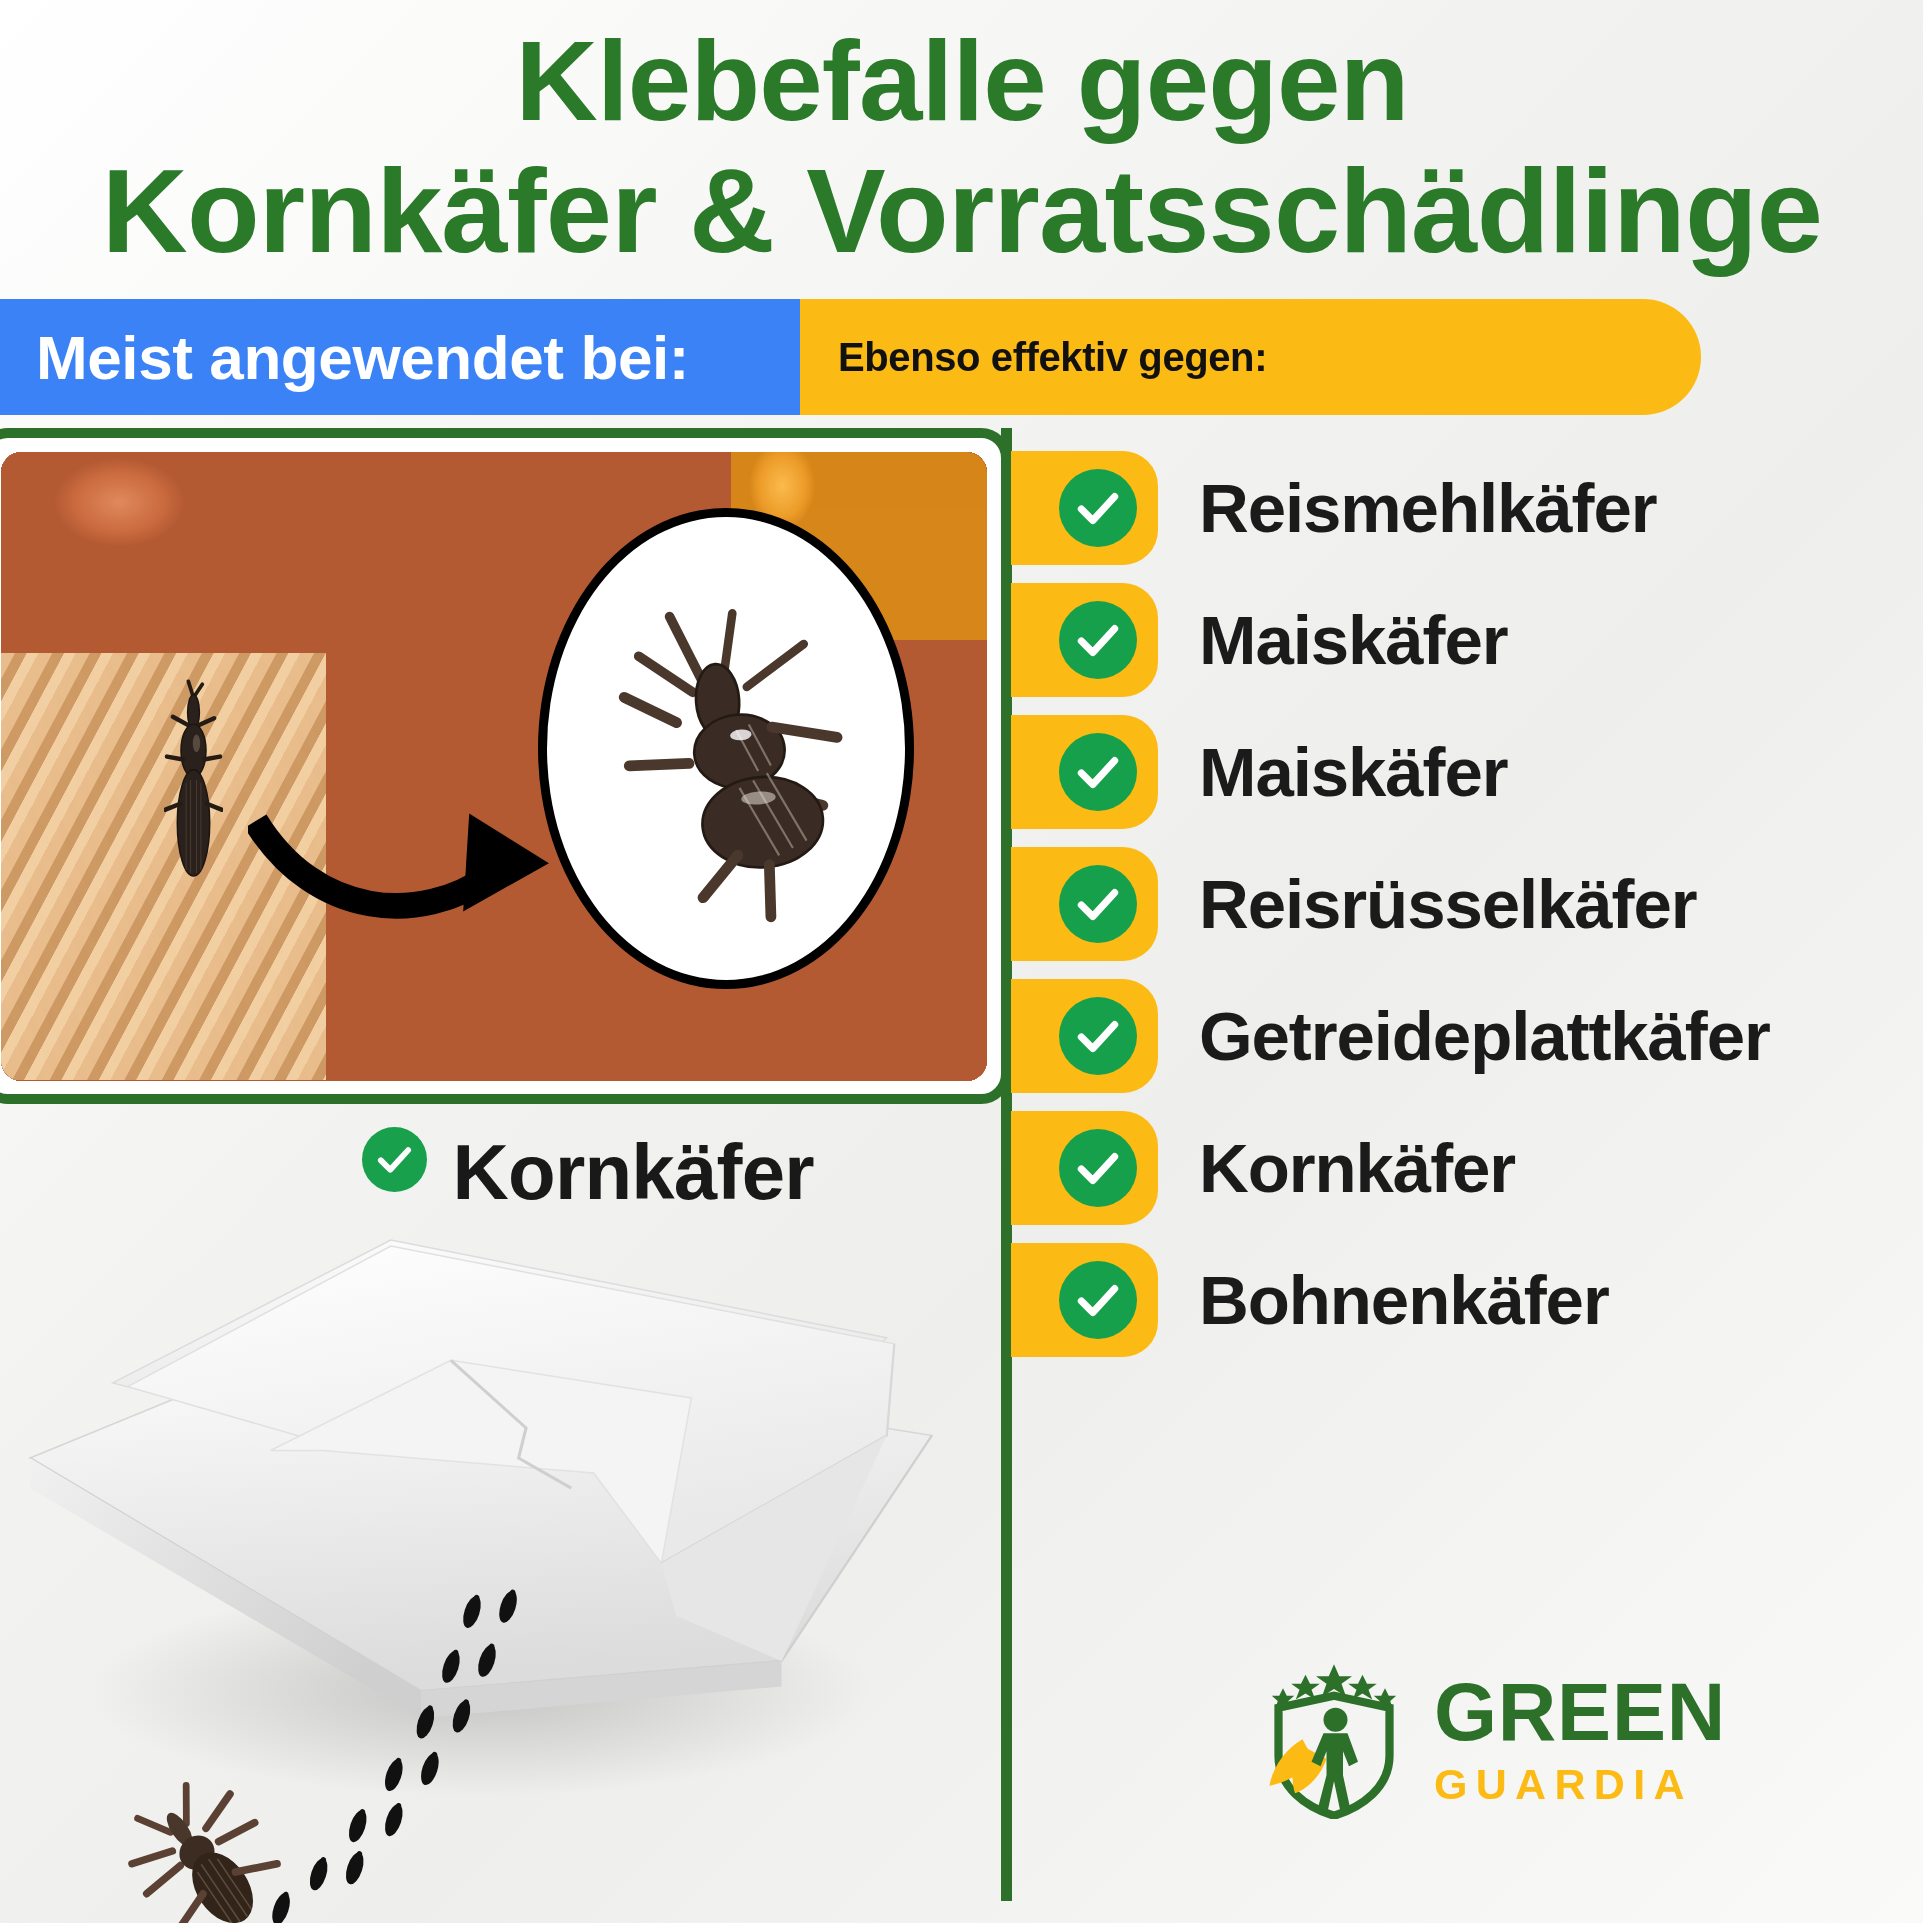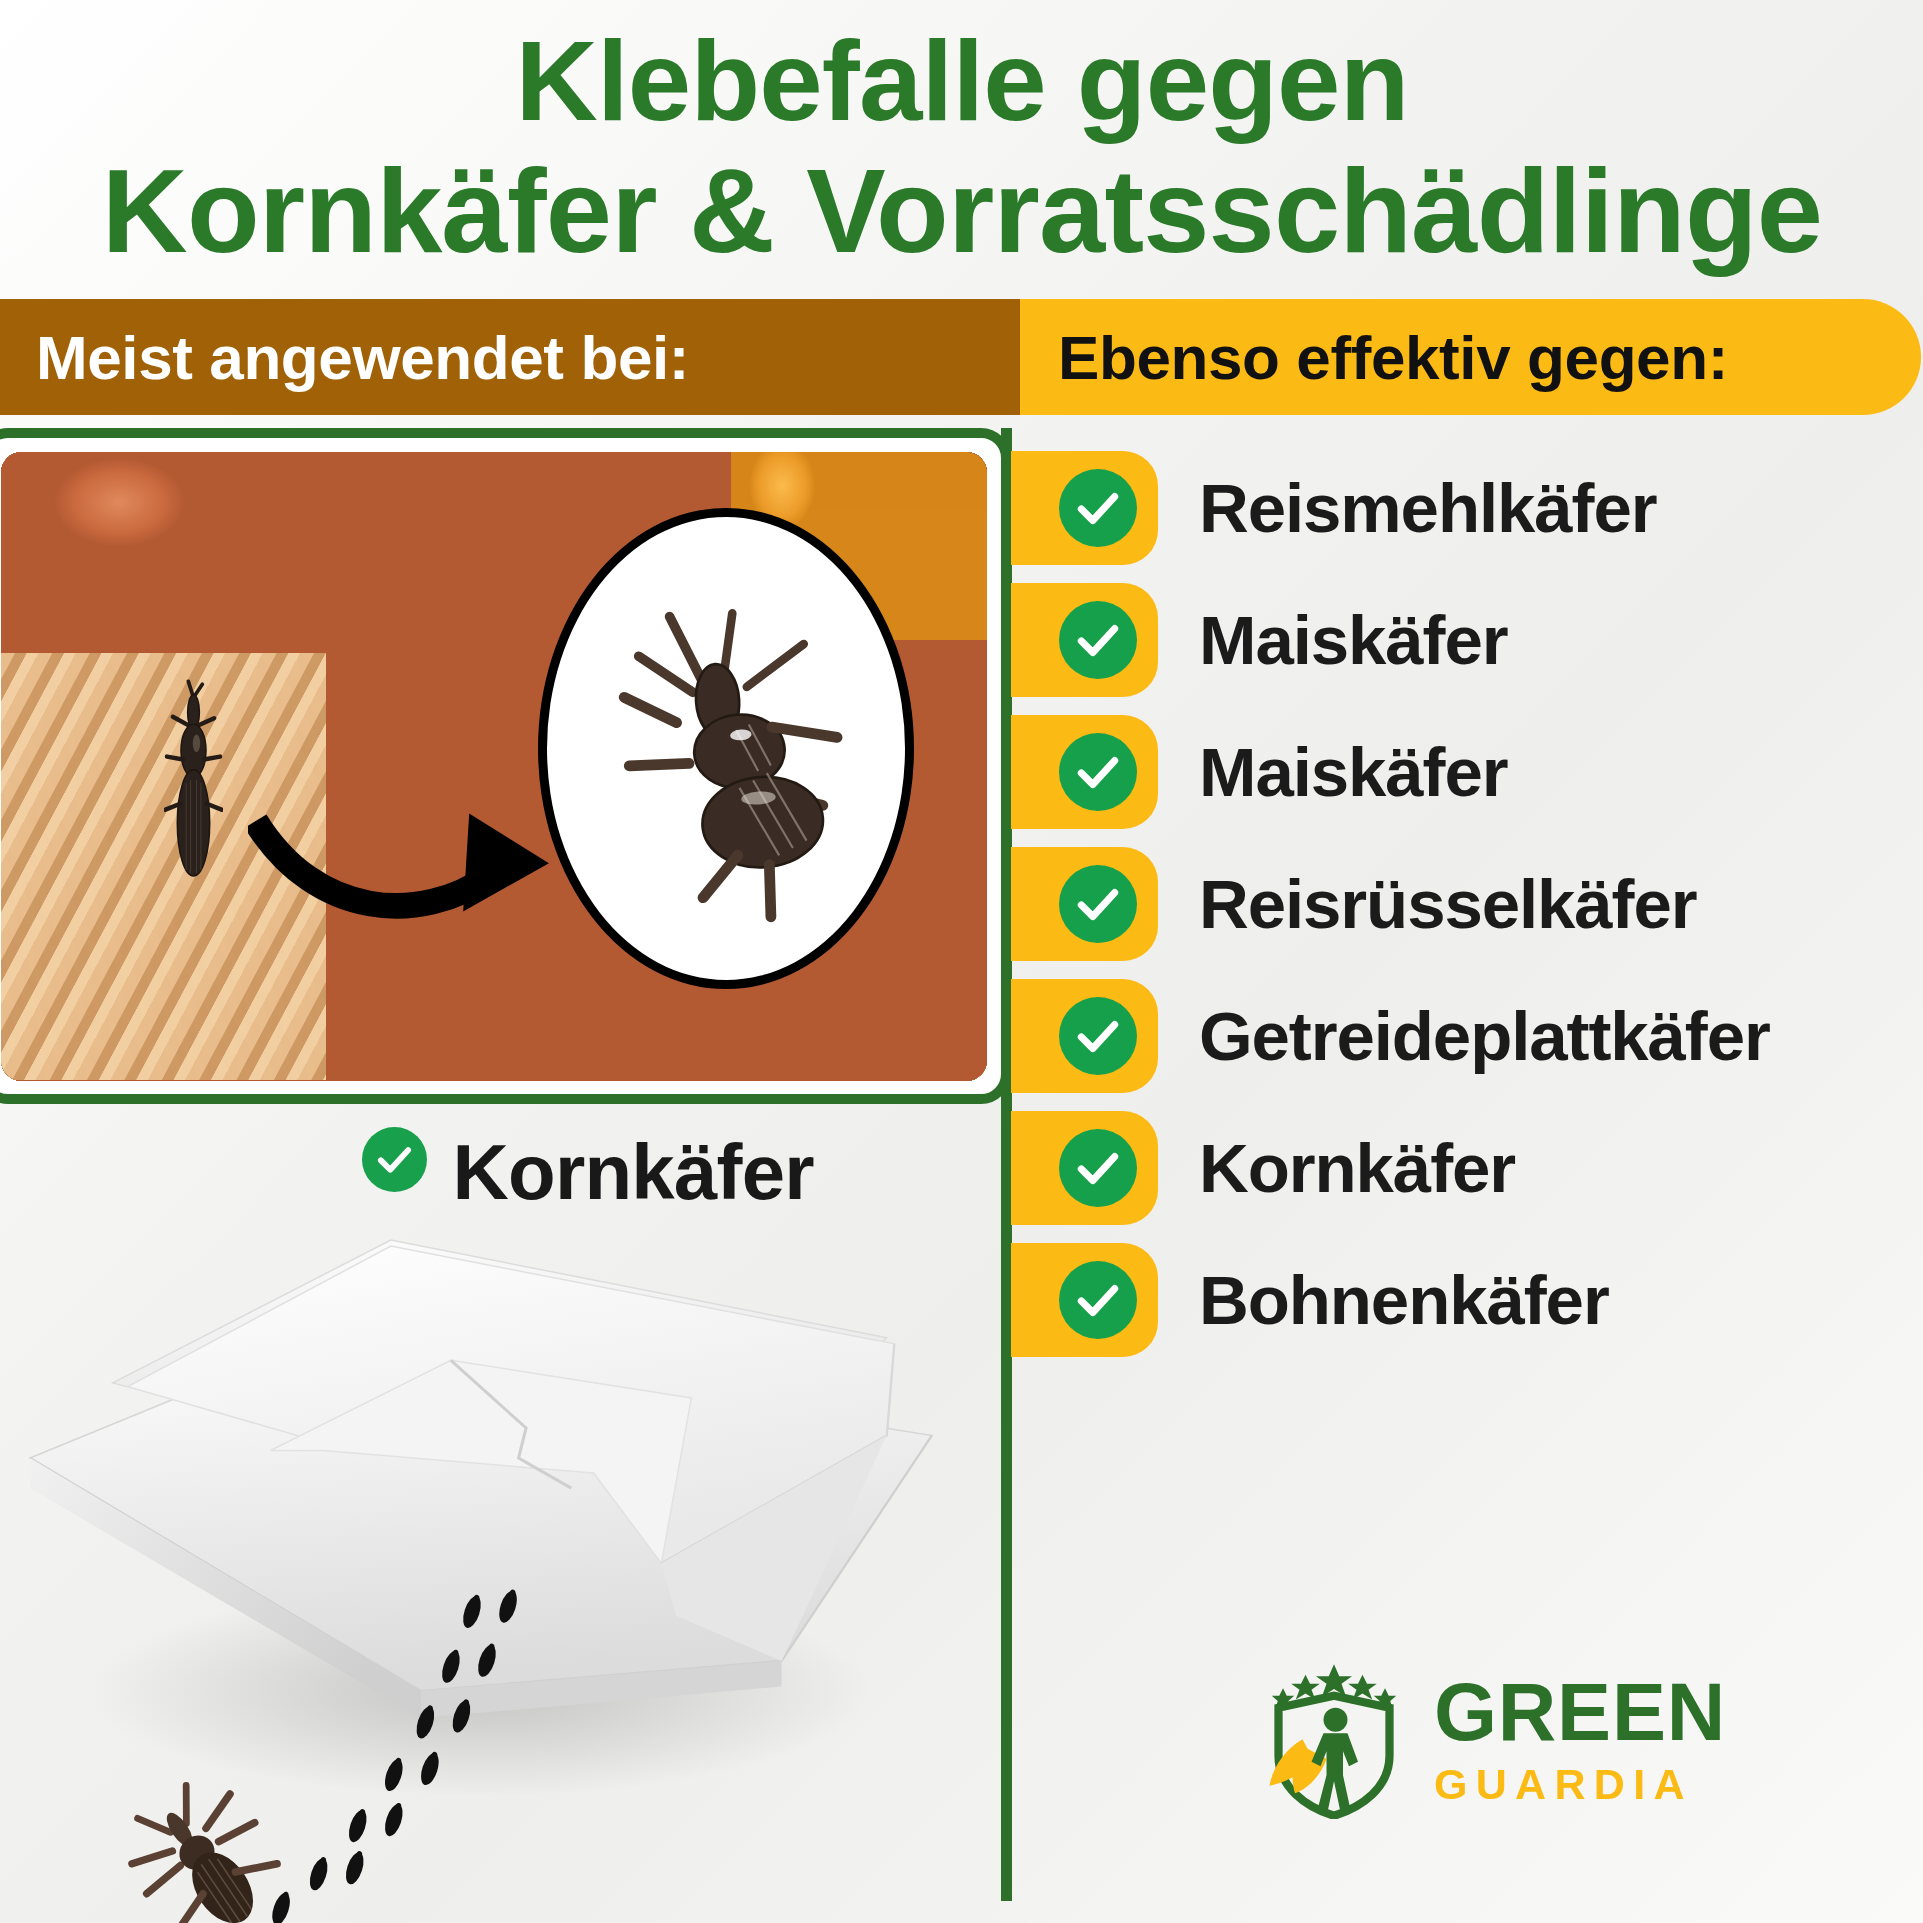--- a/index.html
+++ b/index.html
@@ -32,43 +32,43 @@
 
   
   .hdr-row {
     position: absolute;
     left: 0; top: 299px;
     width: 1924px; height: 116px;
     display: flex;
     z-index: 5;
   }
   .hdr-left {
-    width: 1020px; height: 116px;
-    background: #a16207;
+    width: 800px; height: 116px;
+    background: #3b82f6;
     display: flex; align-items: center;
     padding-left: 36px;
   }
   .hdr-left span {
     color: #ffffff;
     font-weight: bold;
     font-size: 62px;
     letter-spacing: -0.4px;
     white-space: nowrap;
   }
   .hdr-right {
     width: 901px; height: 116px;
     background: #fcba14;
     border-radius: 0 60px 60px 0;
     display: flex; align-items: center;
     padding-left: 38px;
   }
   .hdr-right span {
     color: #111111;
     font-weight: bold;
-    font-size: 62px;
+    font-size: 40px;
     letter-spacing: -0.4px;
     white-space: nowrap;
     text-align: center;
   }
 
   
   .divider {
     position: absolute;
     left: 1001px; top: 428px;
     width: 10.5px; height: 1473px;

